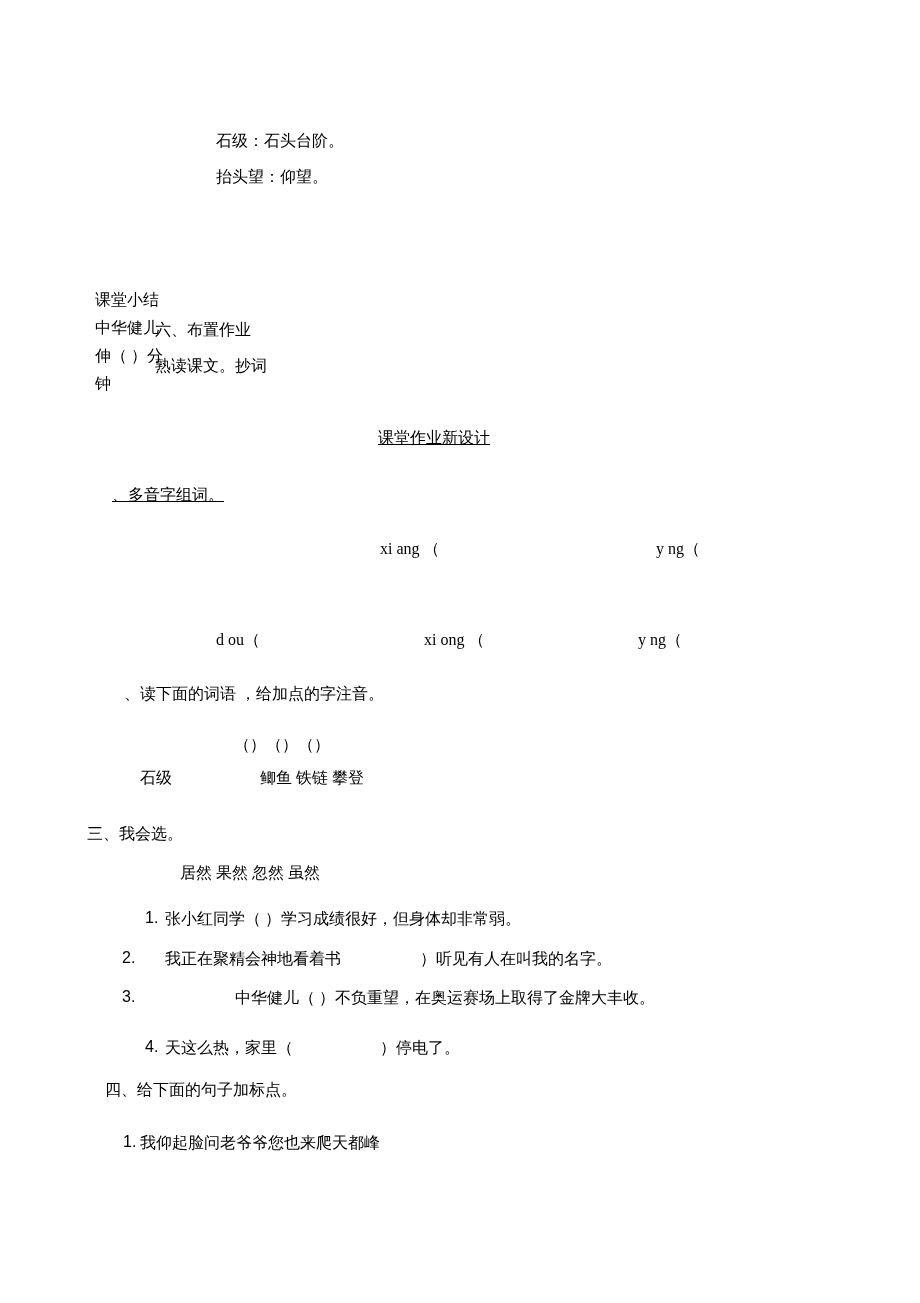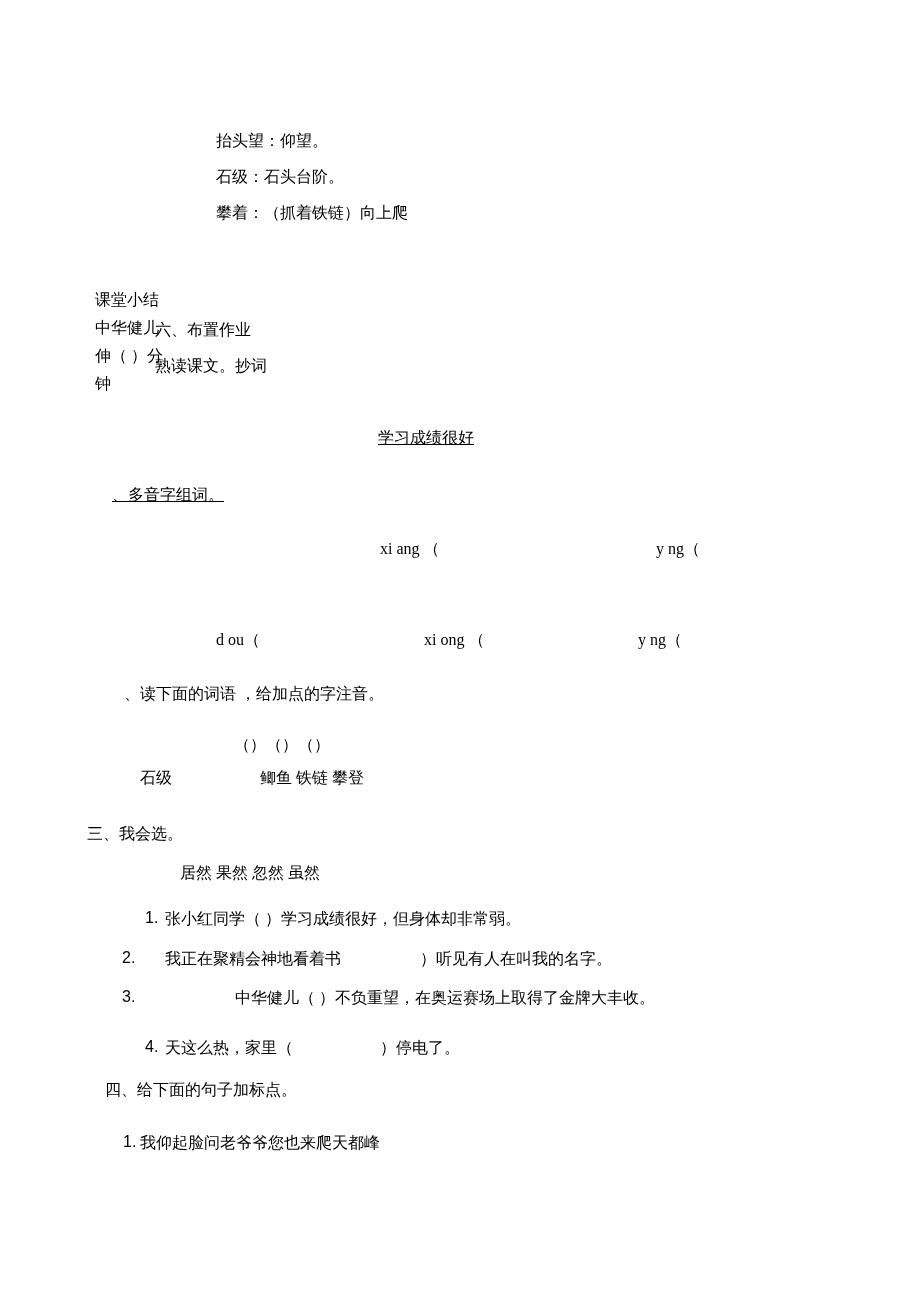--- a/index.html
+++ b/index.html
@@ -94,38 +94,37 @@
       left: 105px;
       top: 1080px;
     }
     .q1-s4-num { left: 123px; top: 1133px; font-family: sans-serif; }
     .q1-s4-text { left: 140px; top: 1133px; }
   </style>
 </head>
 <body>
 
 <div class="content definitions-block">
+  <div>石级：石头台阶。</div>
   <div>抬头望：仰望。</div>
-  <div>石级：石头台阶。</div>
-  <div>攀着：（抓着铁链）向上爬</div>
 </div>
 
 <div class="content summary-label">
   <div>课堂小结</div>
   <div>中华健儿</div>
   <div>伸（  ）分</div>
   <div>钟</div>
 </div>
 
 <div class="content assignment-block">
   <div>六、布置作业</div>
   <div>熟读课文。抄词</div>
 </div>
 
-<div class="content section-title">学习成绩很好</div>
+<div class="content section-title">课堂作业新设计</div>
 
 <div class="content section1-header">、多音字组词。</div>
 
 <div class="content pinyin-row1 pinyin1">xi ang   （</div>
 <div class="content pinyin-row1 pinyin2">y ng（</div>
 
 <div class="content pinyin-row2 pinyin3">d ou（</div>
 <div class="content pinyin-row2 pinyin4">xi ong   （</div>
 <div class="content pinyin-row2 pinyin5">y ng（</div>
 

